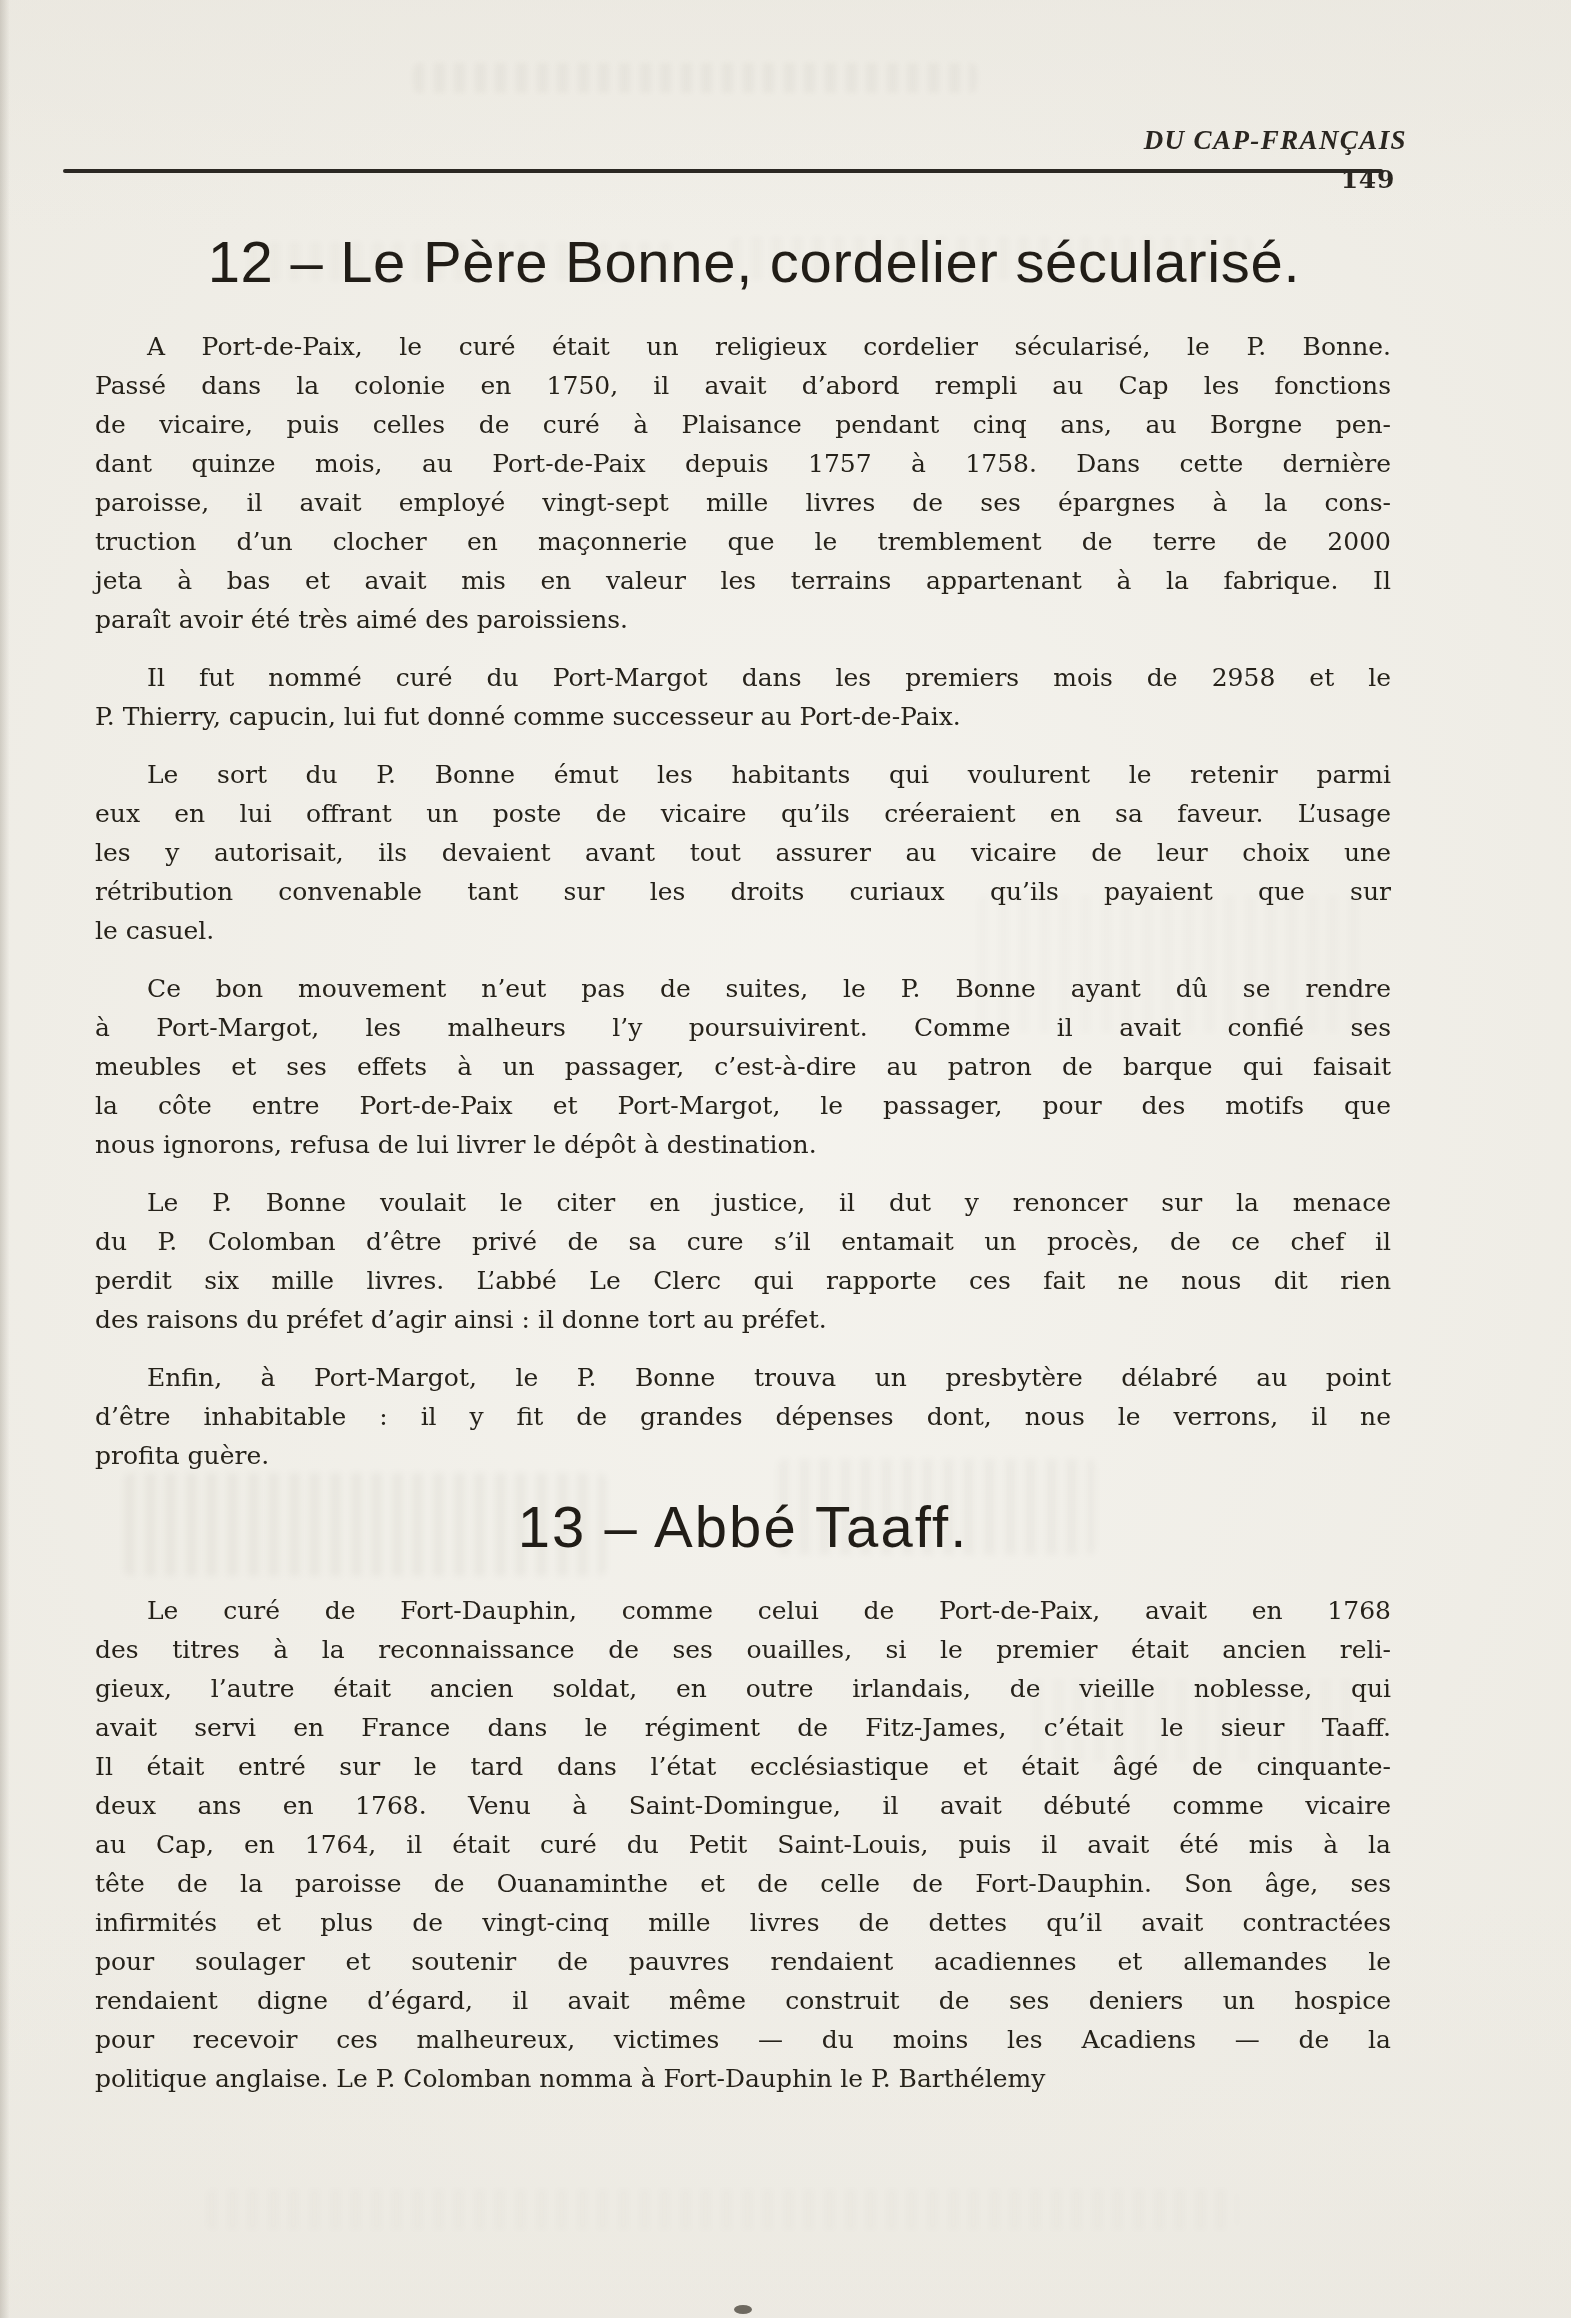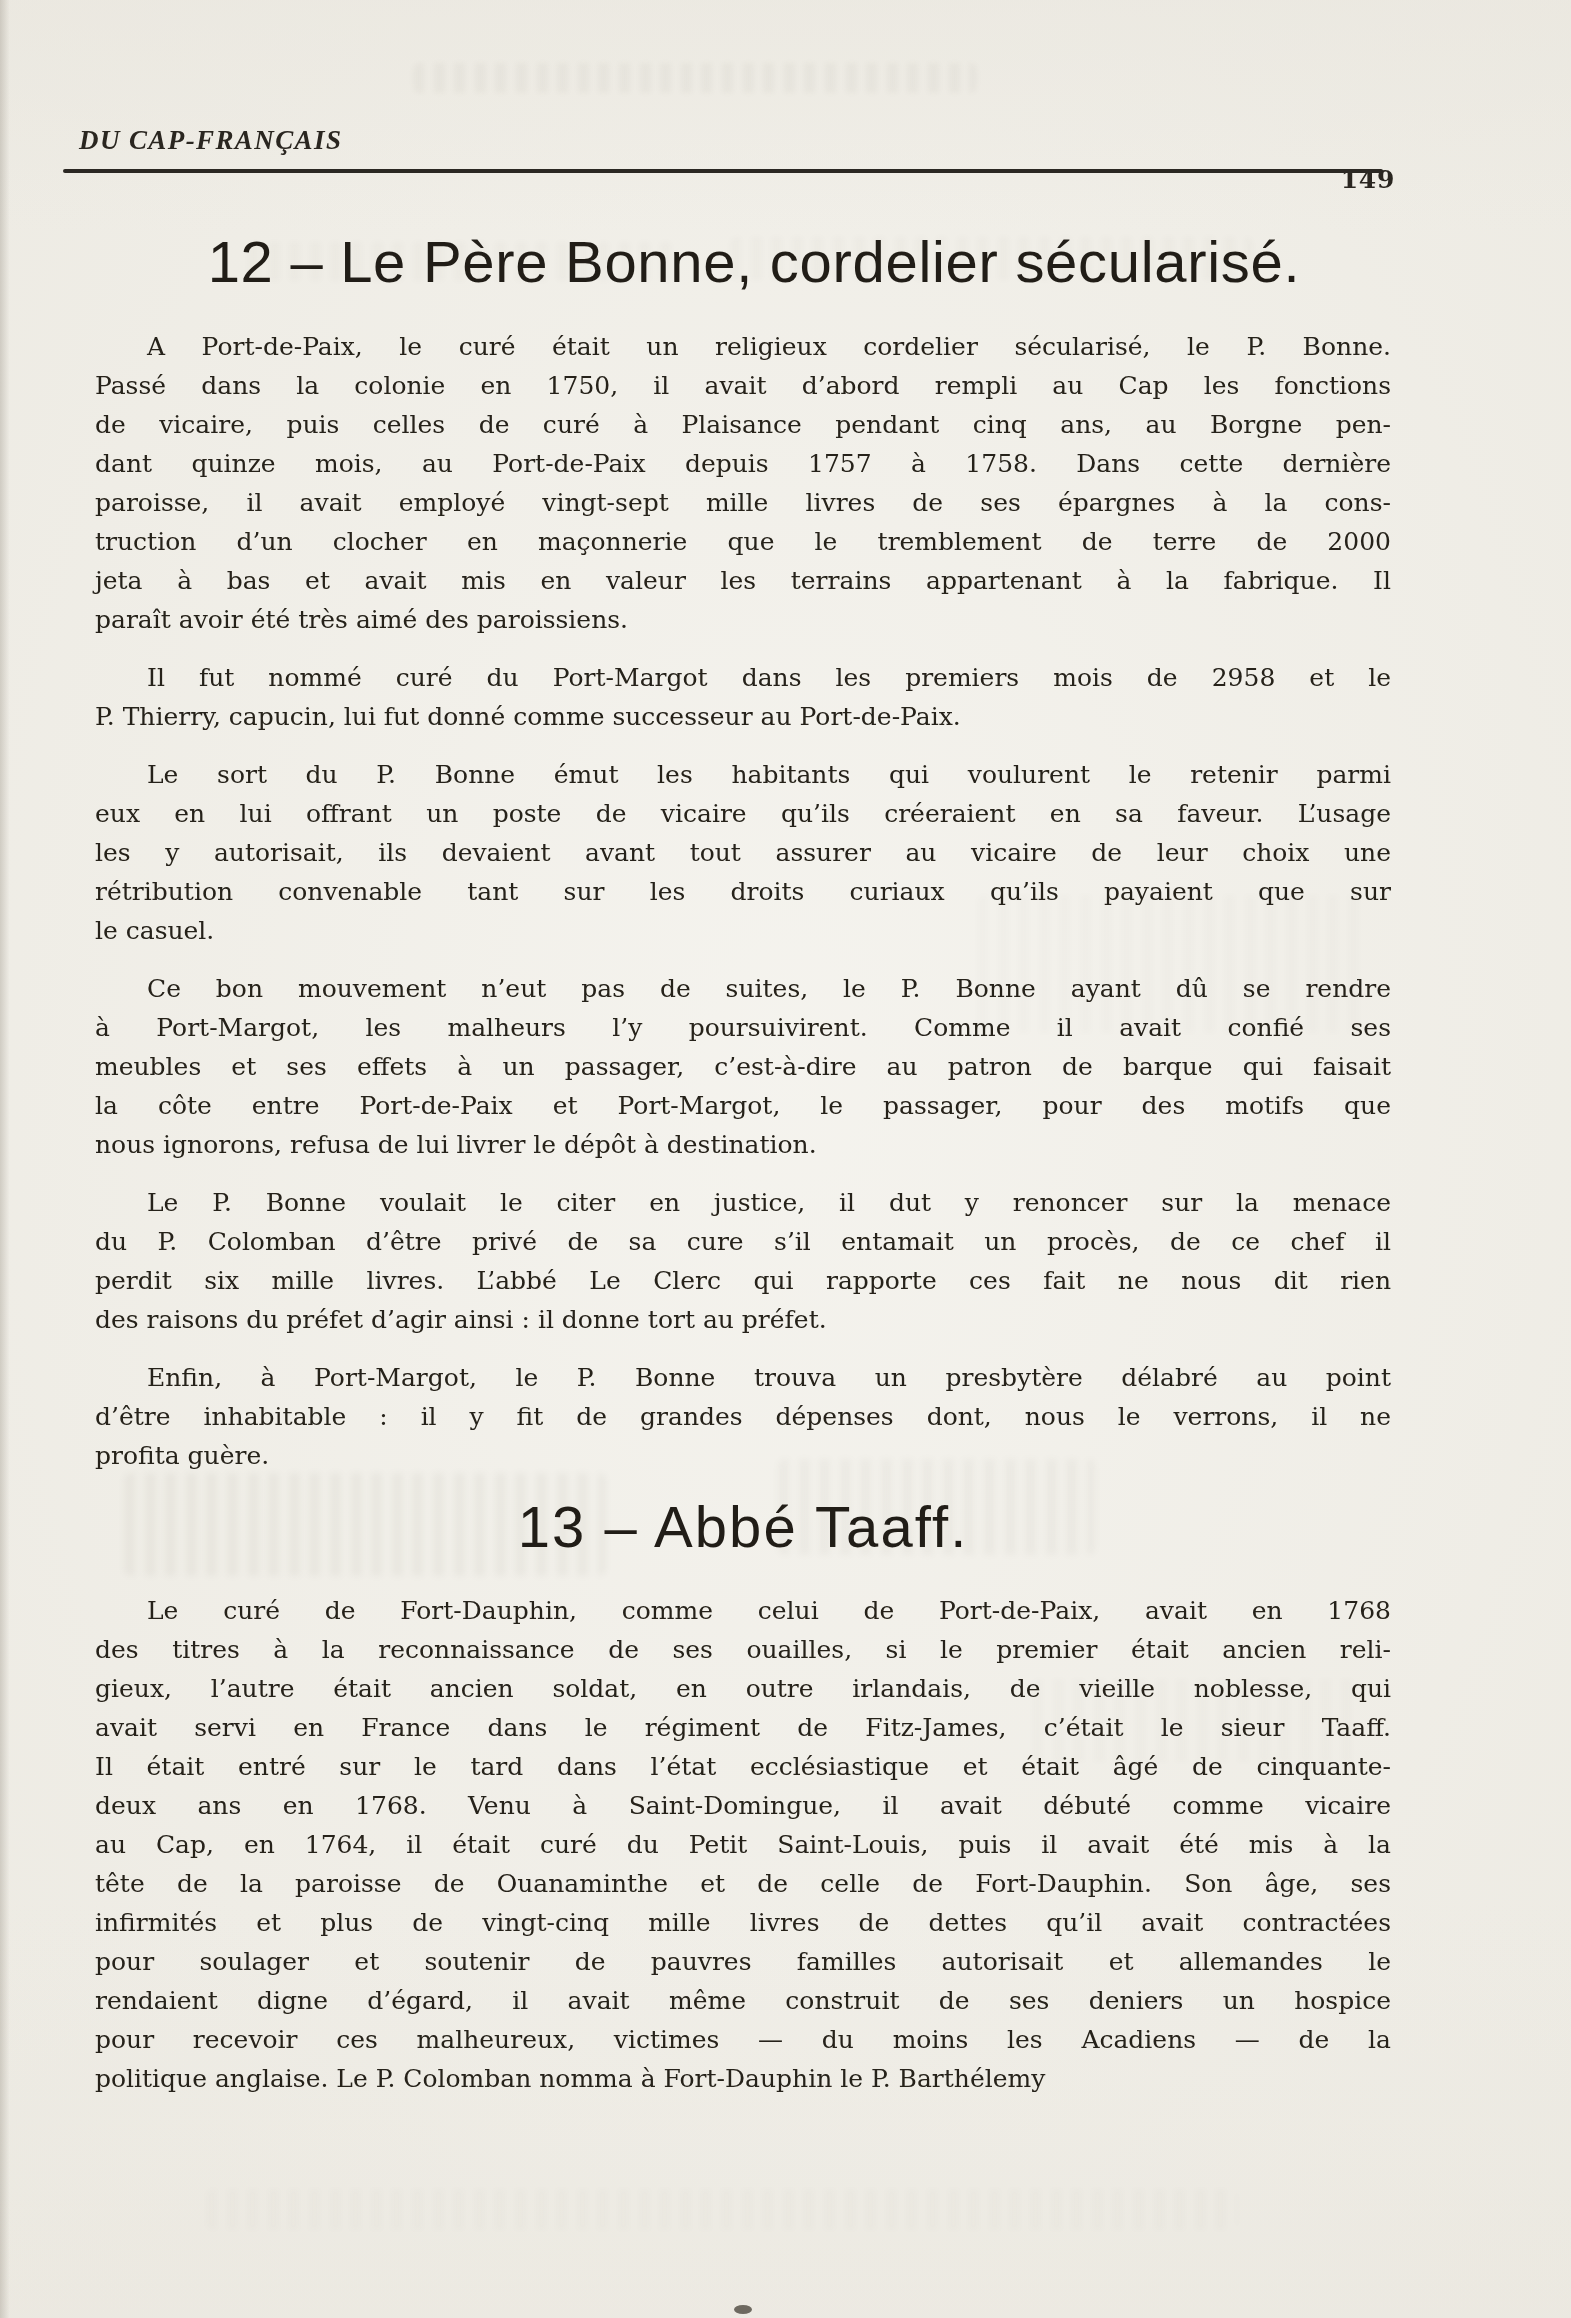--- a/index.html
+++ b/index.html
@@ -13,21 +13,21 @@
   
   .paper-shade {
     position:absolute; inset:0; pointer-events:none;
     background:
       linear-gradient(90deg, rgba(150,143,131,.35) 0px, rgba(150,143,131,0) 9.6px),
       linear-gradient(180deg, rgba(233,230,222,.55) 0%, rgba(243,241,235,0) 10%, rgba(240,238,231,0) 82%, rgba(234,231,223,.5) 100%),
       radial-gradient(ellipse 1101px 1652px at 50% 46%, rgba(255,255,255,.25), rgba(222,218,208,.22));
   }
   .page-header { position:absolute; left:79px; top:125px; width:1328px; height:41px; }
   .running-head {
-    position:absolute; left:0; right:0; text-align:left;
+    position:absolute; left:0; right:0; text-align:right;
     font-family:"Liberation Serif", serif;
     font-style:italic; font-weight:bold;
     font-size:27px; letter-spacing:1.4px;
     color:#2a2620;
   }
   .page-number {
     position:absolute; right:12px; top:0;
     font-family:"DejaVu Serif", serif;
     font-weight:bold; font-size:25px; color:#2a2620;
     letter-spacing:0.7px;
@@ -147,21 +147,21 @@
       <p class="para">
         <span class="line first">Le curé de Fort-Dauphin, comme celui de Port-de-Paix, avait en 1768</span>
         <span class="line">des titres à la reconnaissance de ses ouailles, si le premier était ancien reli-</span>
         <span class="line">gieux, l’autre était ancien soldat, en outre irlandais, de vieille noblesse, qui</span>
         <span class="line">avait servi en France dans le régiment de Fitz-James, c’était le sieur Taaff.</span>
         <span class="line">Il était entré sur le tard dans l’état ecclésiastique et était âgé de cinquante-</span>
         <span class="line">deux ans en 1768. Venu à Saint-Domingue, il avait débuté comme vicaire</span>
         <span class="line">au Cap, en 1764, il était curé du Petit Saint-Louis, puis il avait été mis à la</span>
         <span class="line">tête de la paroisse de Ouanaminthe et de celle de Fort-Dauphin. Son âge, ses</span>
         <span class="line">infirmités et plus de vingt-cinq mille livres de dettes qu’il avait contractées</span>
-        <span class="line">pour soulager et soutenir de pauvres familles autorisait et allemandes le</span>
+        <span class="line">pour soulager et soutenir de pauvres rendaient acadiennes et allemandes le</span>
         <span class="line">rendaient digne d’égard, il avait même construit de ses deniers un hospice</span>
         <span class="line">pour recevoir ces malheureux, victimes — du moins les Acadiens — de la</span>
         <span class="line final">politique anglaise. Le P. Colomban nomma à Fort-Dauphin le P. Barthélemy</span>
       </p>
     </div>
 </main>
 
 <div class="speck"></div>
 
 

